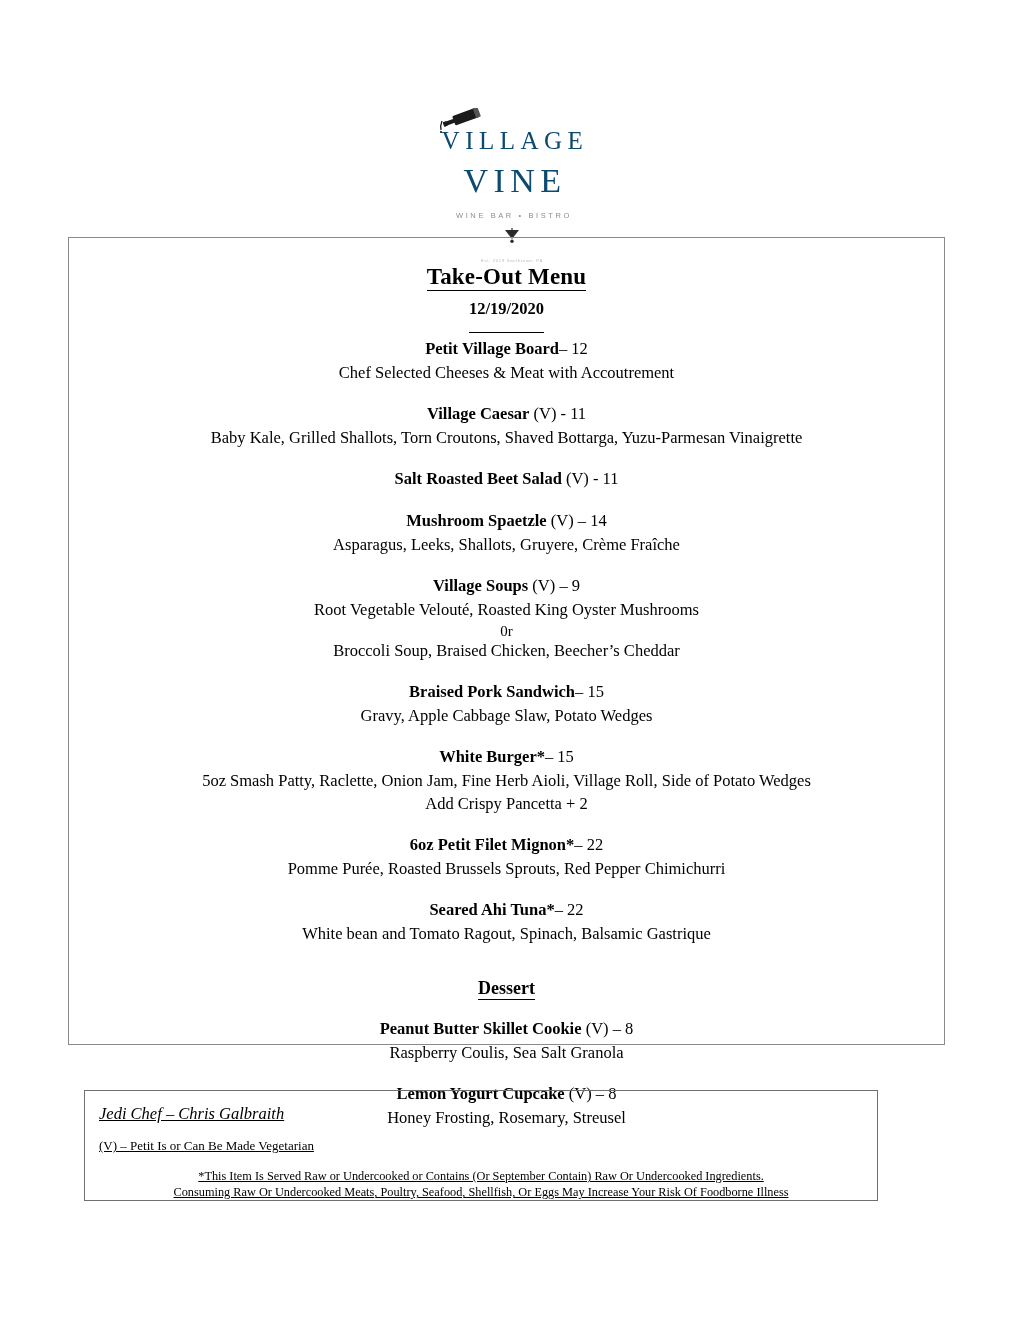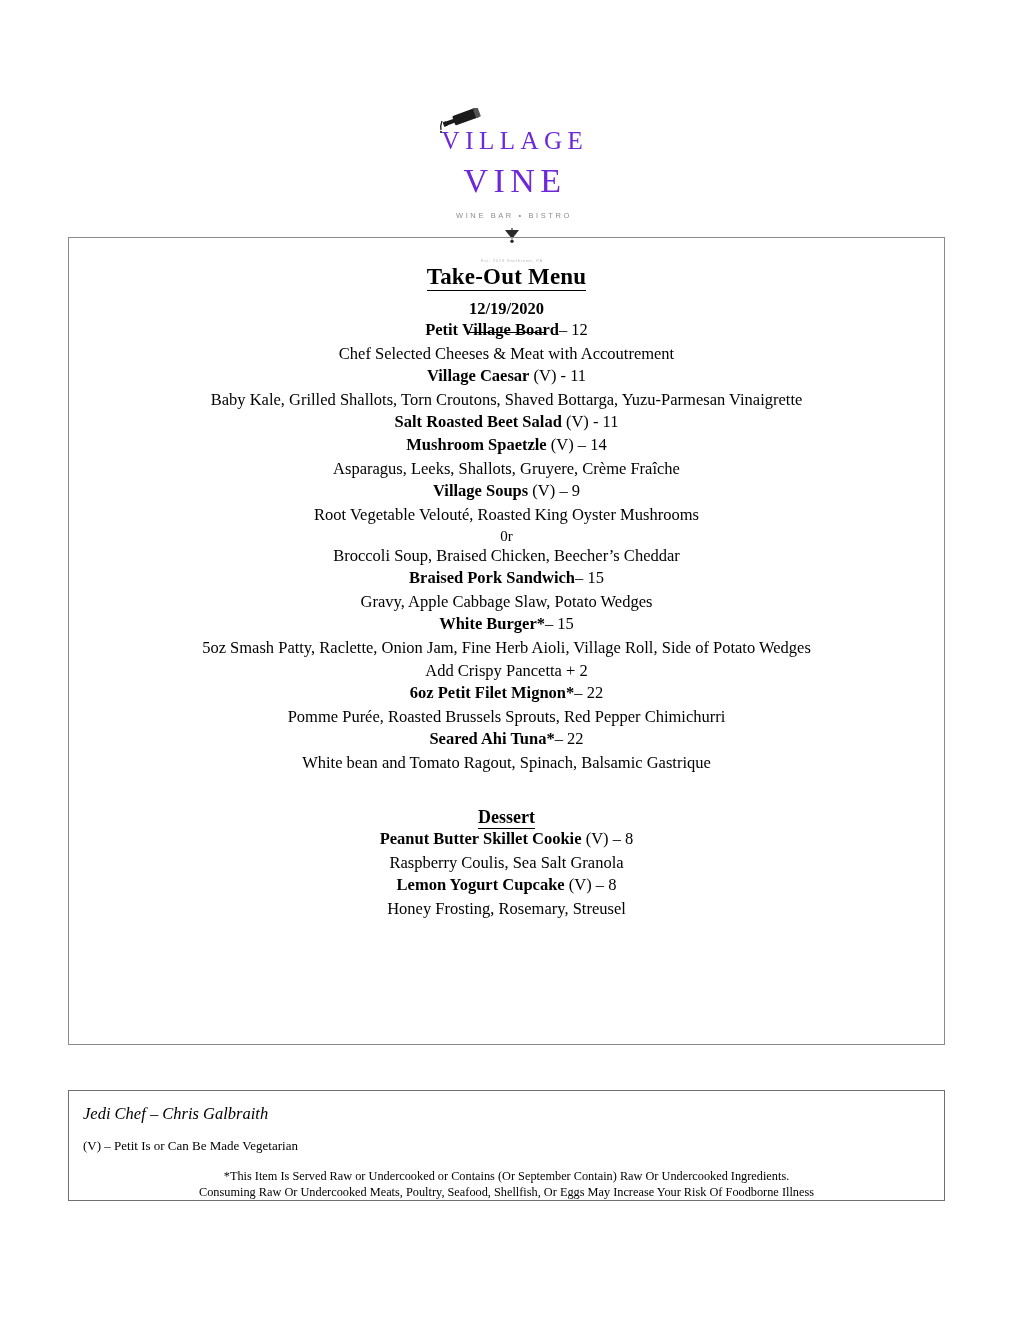--- a/index.html
+++ b/index.html
@@ -32,21 +32,21 @@
   .bottle-wrap {
     position: absolute;
     left: 5px;
     top: -4px;
     width: 56px;
     height: 30px;
   }
   .wordmark-1, .wordmark-2 {
     font-family: "Liberation Serif", serif;
     font-weight: 400;
-    color: #6d28d9;
+    color: #0c4a6e;
     line-height: 1;
   }
   .wordmark-1 {
     font-size: 25px;
     letter-spacing: 5.5px;
     padding-left: 6px;
     margin-top: 16px;
   }
   .wordmark-2 {
     font-size: 34px;
@@ -101,20 +101,21 @@
     font-weight: bold;
     margin-top: 9px;
   }
   .menu-date span {
     border-bottom: 1.4px solid #000;
     padding-bottom: 14px;
   }
 
   .item {
     text-align: center;
+    margin-top: 19px;
   }
   .item-name {
     font-size: 16.5px;
     line-height: 1.34;
   }
   .item-name b {
     font-weight: bold;
   }
   .item-name .reg {
     font-weight: normal;
@@ -140,26 +141,27 @@
     margin-top: 33px;
   }
   .section-head span {
     border-bottom: 1.6px solid #000;
     padding-bottom: 1px;
   }
 
   
   .footer-box {
     position: absolute;
-    left: 68px;
+    left: 84px;
     top: 1090px;
-    width: 877px;
+    width: 794px;
     height: 111px;
     border: 1.4px solid #6f6f6f;
     box-sizing: border-box;
+    text-decoration: underline;
   }
   .chef-line {
     font-size: 16.5px;
     font-style: italic;
     margin: 13px 0 0 14px;
   }
   .veg-line {
     font-size: 13px;
     margin: 14px 0 0 14px;
   }

